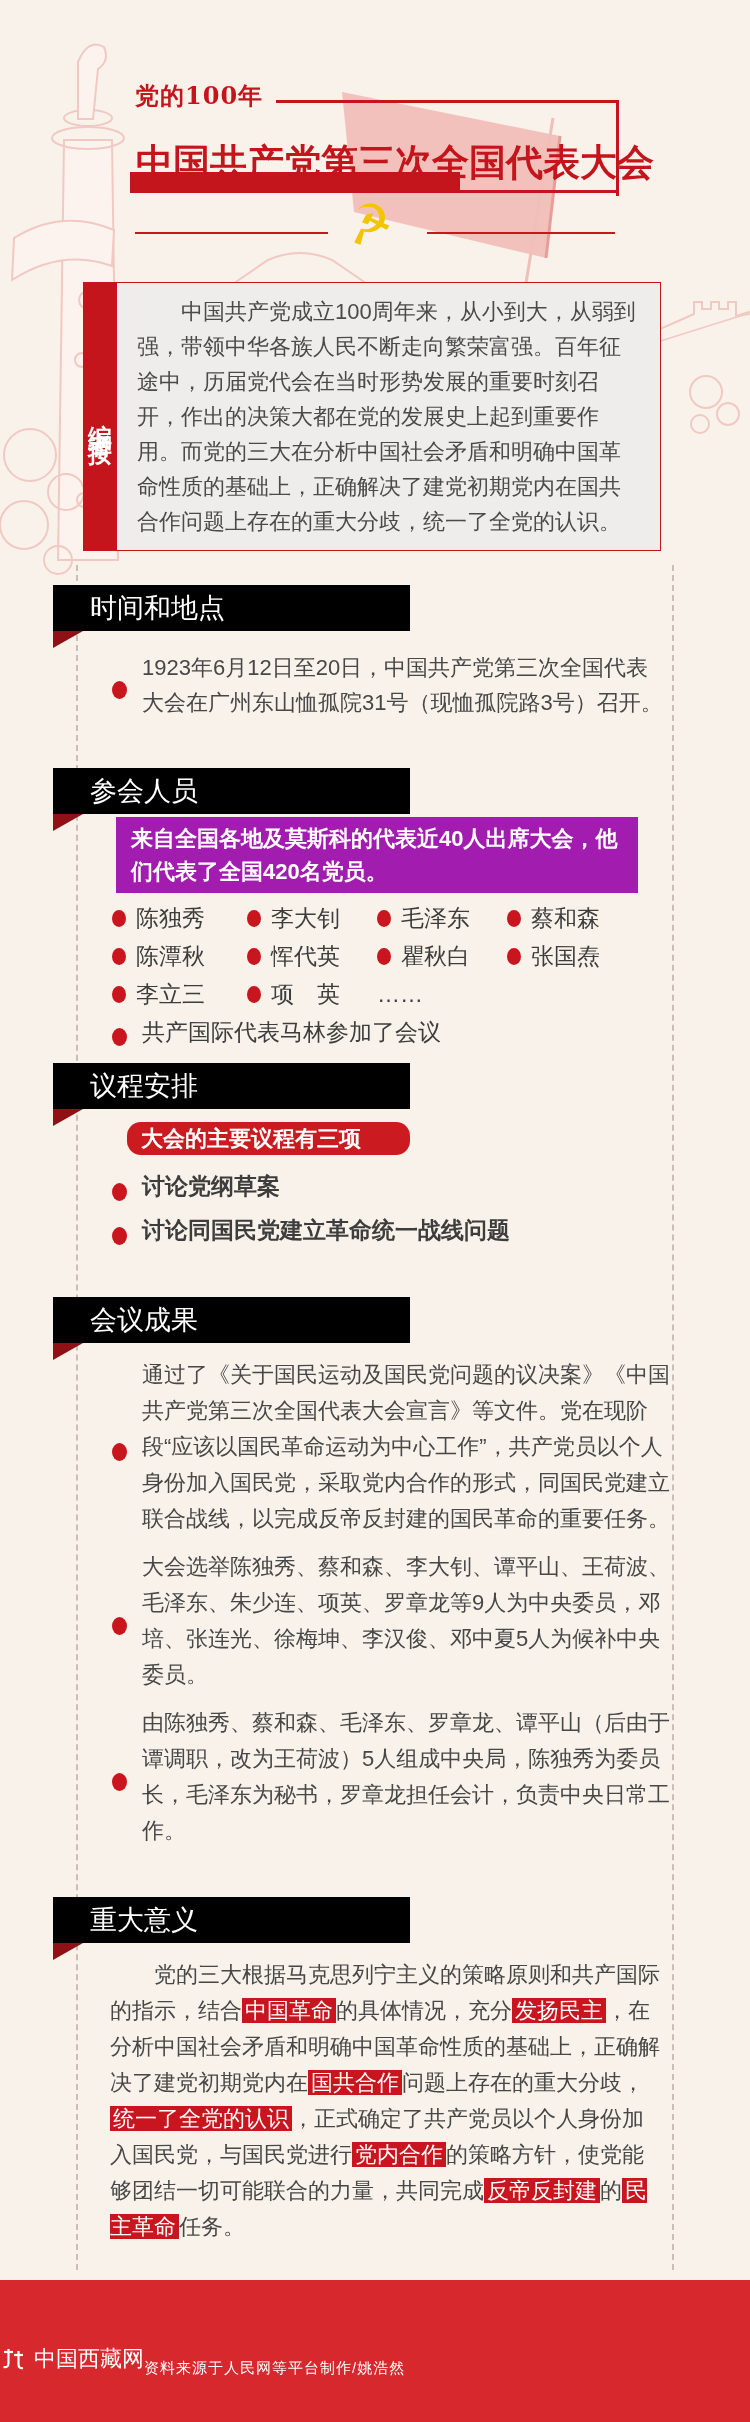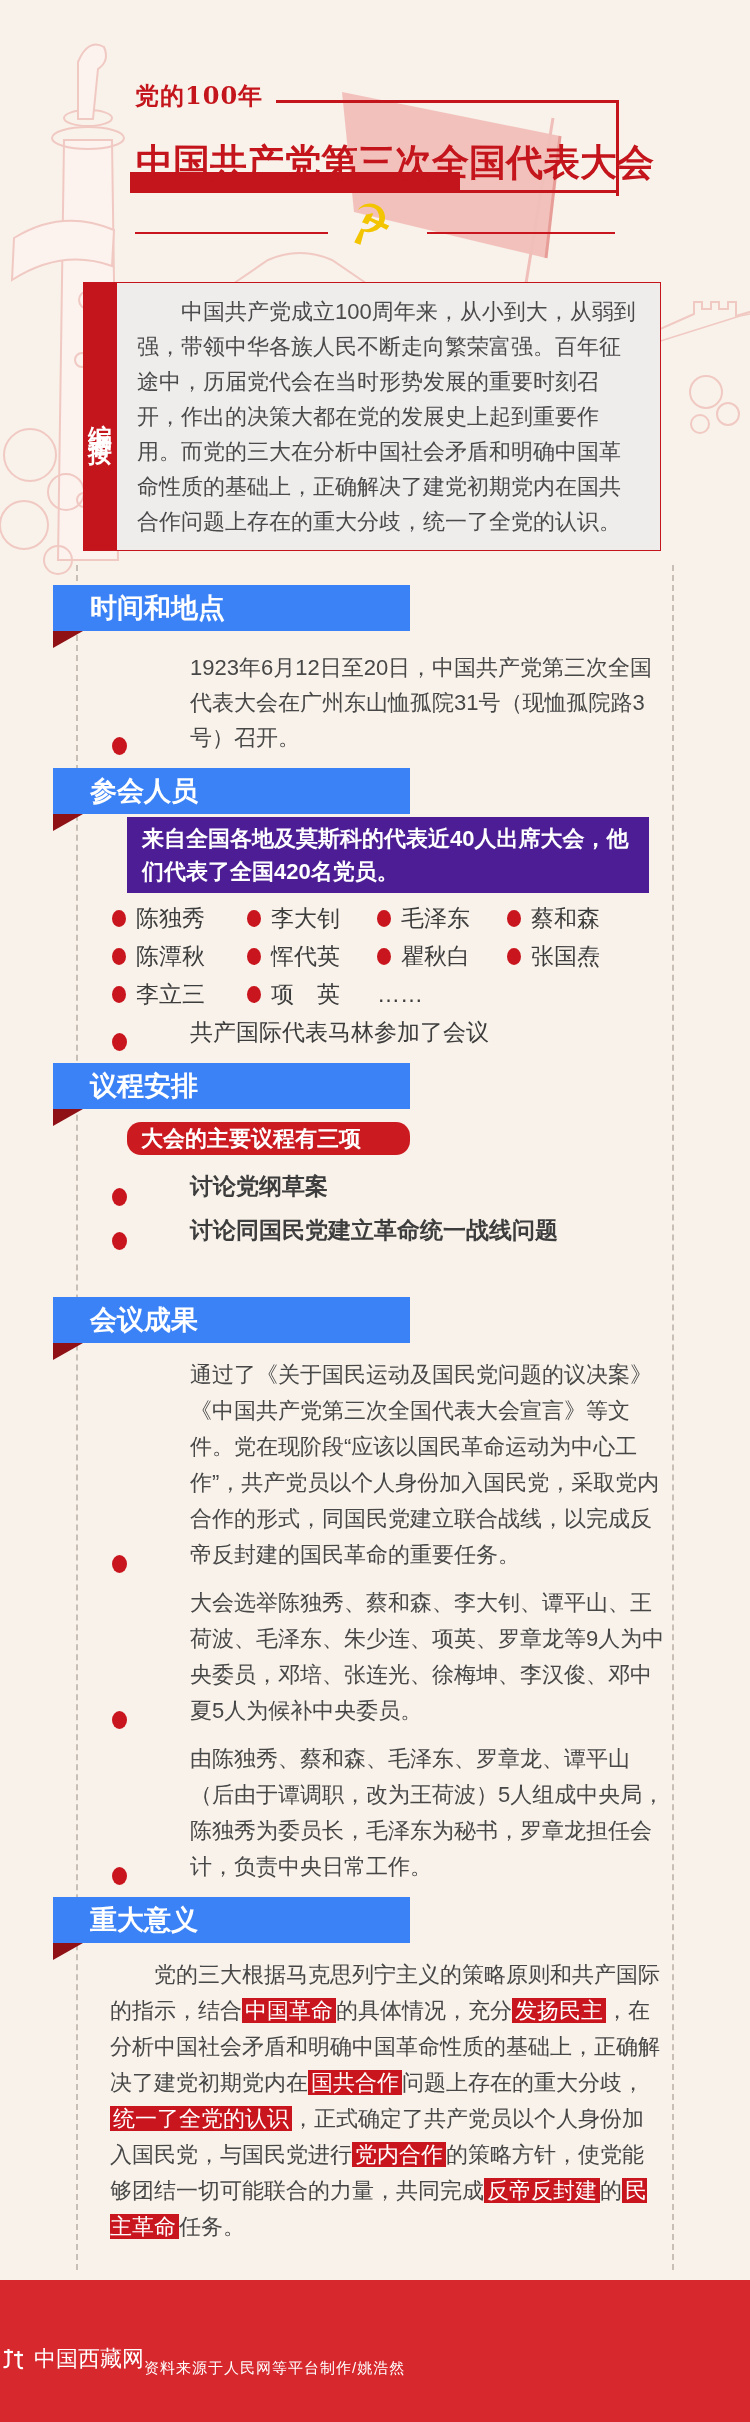--- a/index.html
+++ b/index.html
@@ -34,35 +34,35 @@
   .note-body{flex:1;background:#efedec;border:1px solid #c4151c;border-left:none;
              padding:11px 20px;font-size:22px;line-height:35px;text-indent:2em;
              color:#4a4a4a;}
 
   
   .dotline{top:565px;height:1705px;width:0;border-left:2px dashed #c8c0b7;z-index:1;position:absolute;}
   .dotline.left{left:76px;}
   .dotline.right{left:672px;}
 
   
-  .ribbon{left:53px;width:357px;height:46px;background:#3b82f6;color:#fff;
-          font-size:27px;font-weight:bold;line-height:46px;padding-left:37px;
+  .ribbon{left:53px;width:357px;height:46px;background:#000000;color:#fff;
+          font-size:27px;font-weight:normal;line-height:46px;padding-left:37px;
           box-sizing:border-box;}
   .ribbon::after{content:"";position:absolute;left:0;top:46px;width:30px;height:17px;
                  background:#8f1116;clip-path:polygon(0 0,100% 0,0 100%);}
 
   
-  .bullet{display:flex;align-items:flex-end;gap:48px;}
+  .bullet{display:flex;align-items:center;}
   .dot{flex:none;width:15px;height:18px;border-radius:50%;background:#c9161e;
        margin:9px 15px 0 0;}
   .bullet p{margin:0;font-size:22px;line-height:36px;color:#474747;}
   .tp-bullet{left:112px;top:650px;width:553px;}
   .tp-bullet p{line-height:35px;}
 
-  .pp-box{left:127px;top:817px;width:522px;box-sizing:border-box;background:#4c1d95;
+  .pp-box{left:116px;top:817px;width:522px;box-sizing:border-box;background:#a21caf;
           color:#fff;font-size:22px;font-weight:bold;line-height:33px;padding:5px 15px;}
   .names{left:112px;top:899px;width:545px;display:grid;
          grid-template-columns:135px 130px 130px auto;grid-auto-rows:38px;}
   .name-item{display:flex;align-items:center;font-size:23px;color:#3d3d3d;}
   .dot.sm{width:14px;height:17px;margin:0 10px 0 0;}
   .marin{left:112px;top:1013px;width:545px;}
   .marin p{font-size:23px;line-height:38px;color:#3d3d3d;}
   .marin .dot{margin-top:10px;}
 
   .agenda-intro{left:127px;top:1122px;width:283px;height:33px;box-sizing:border-box;

